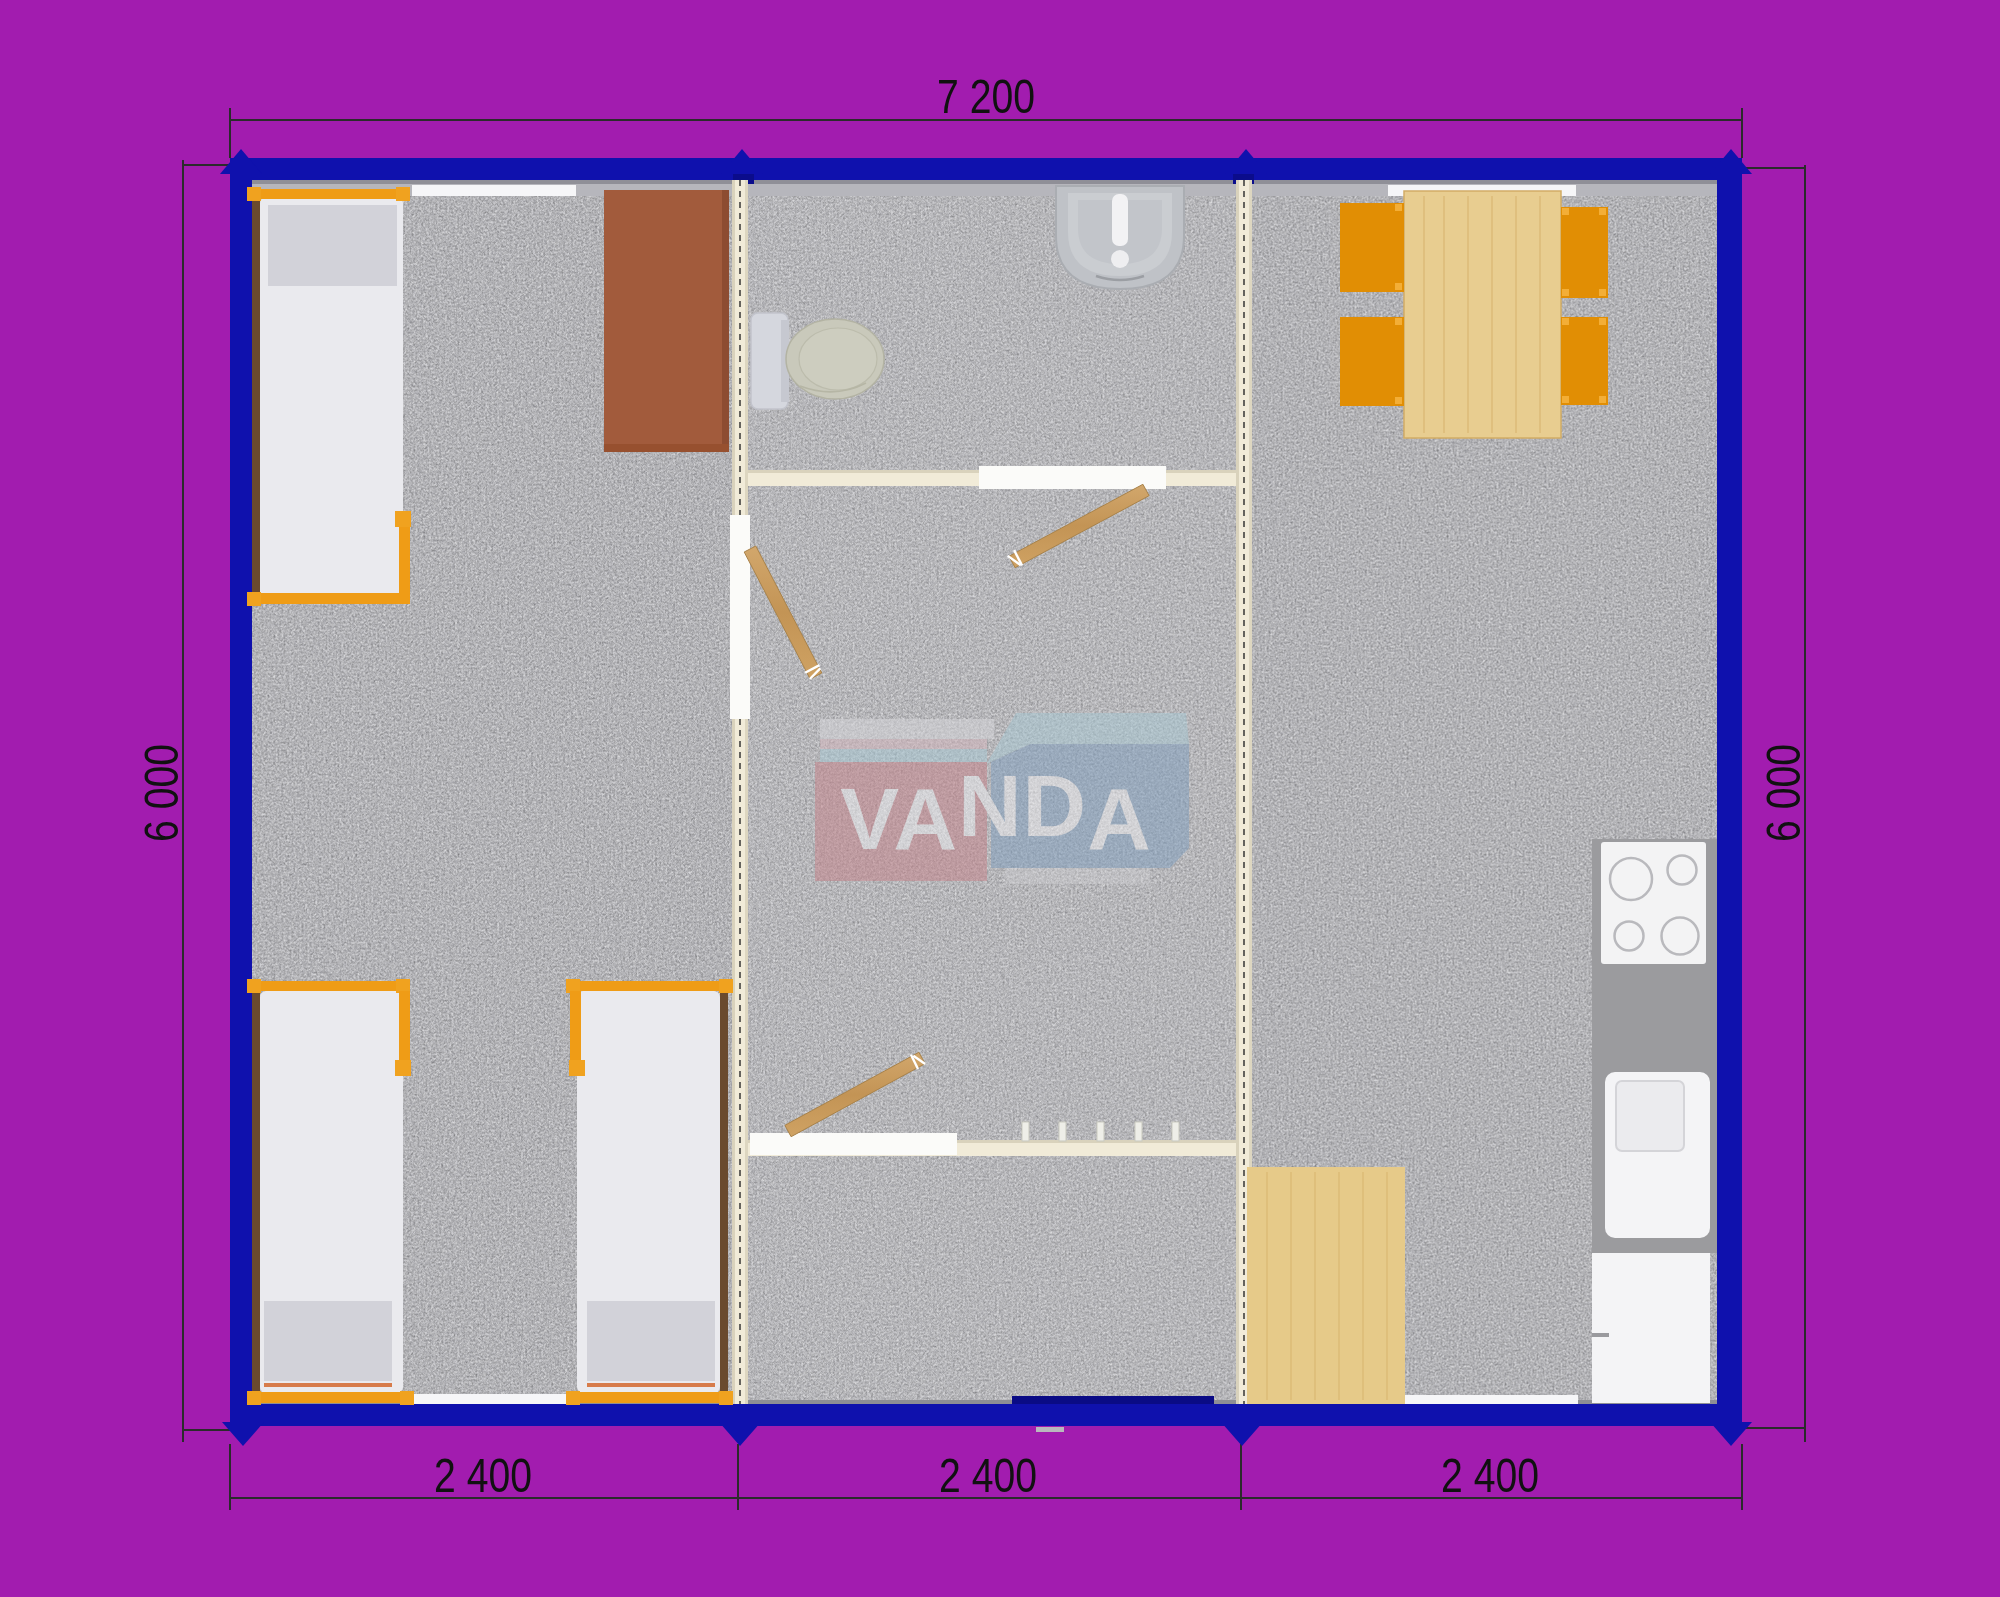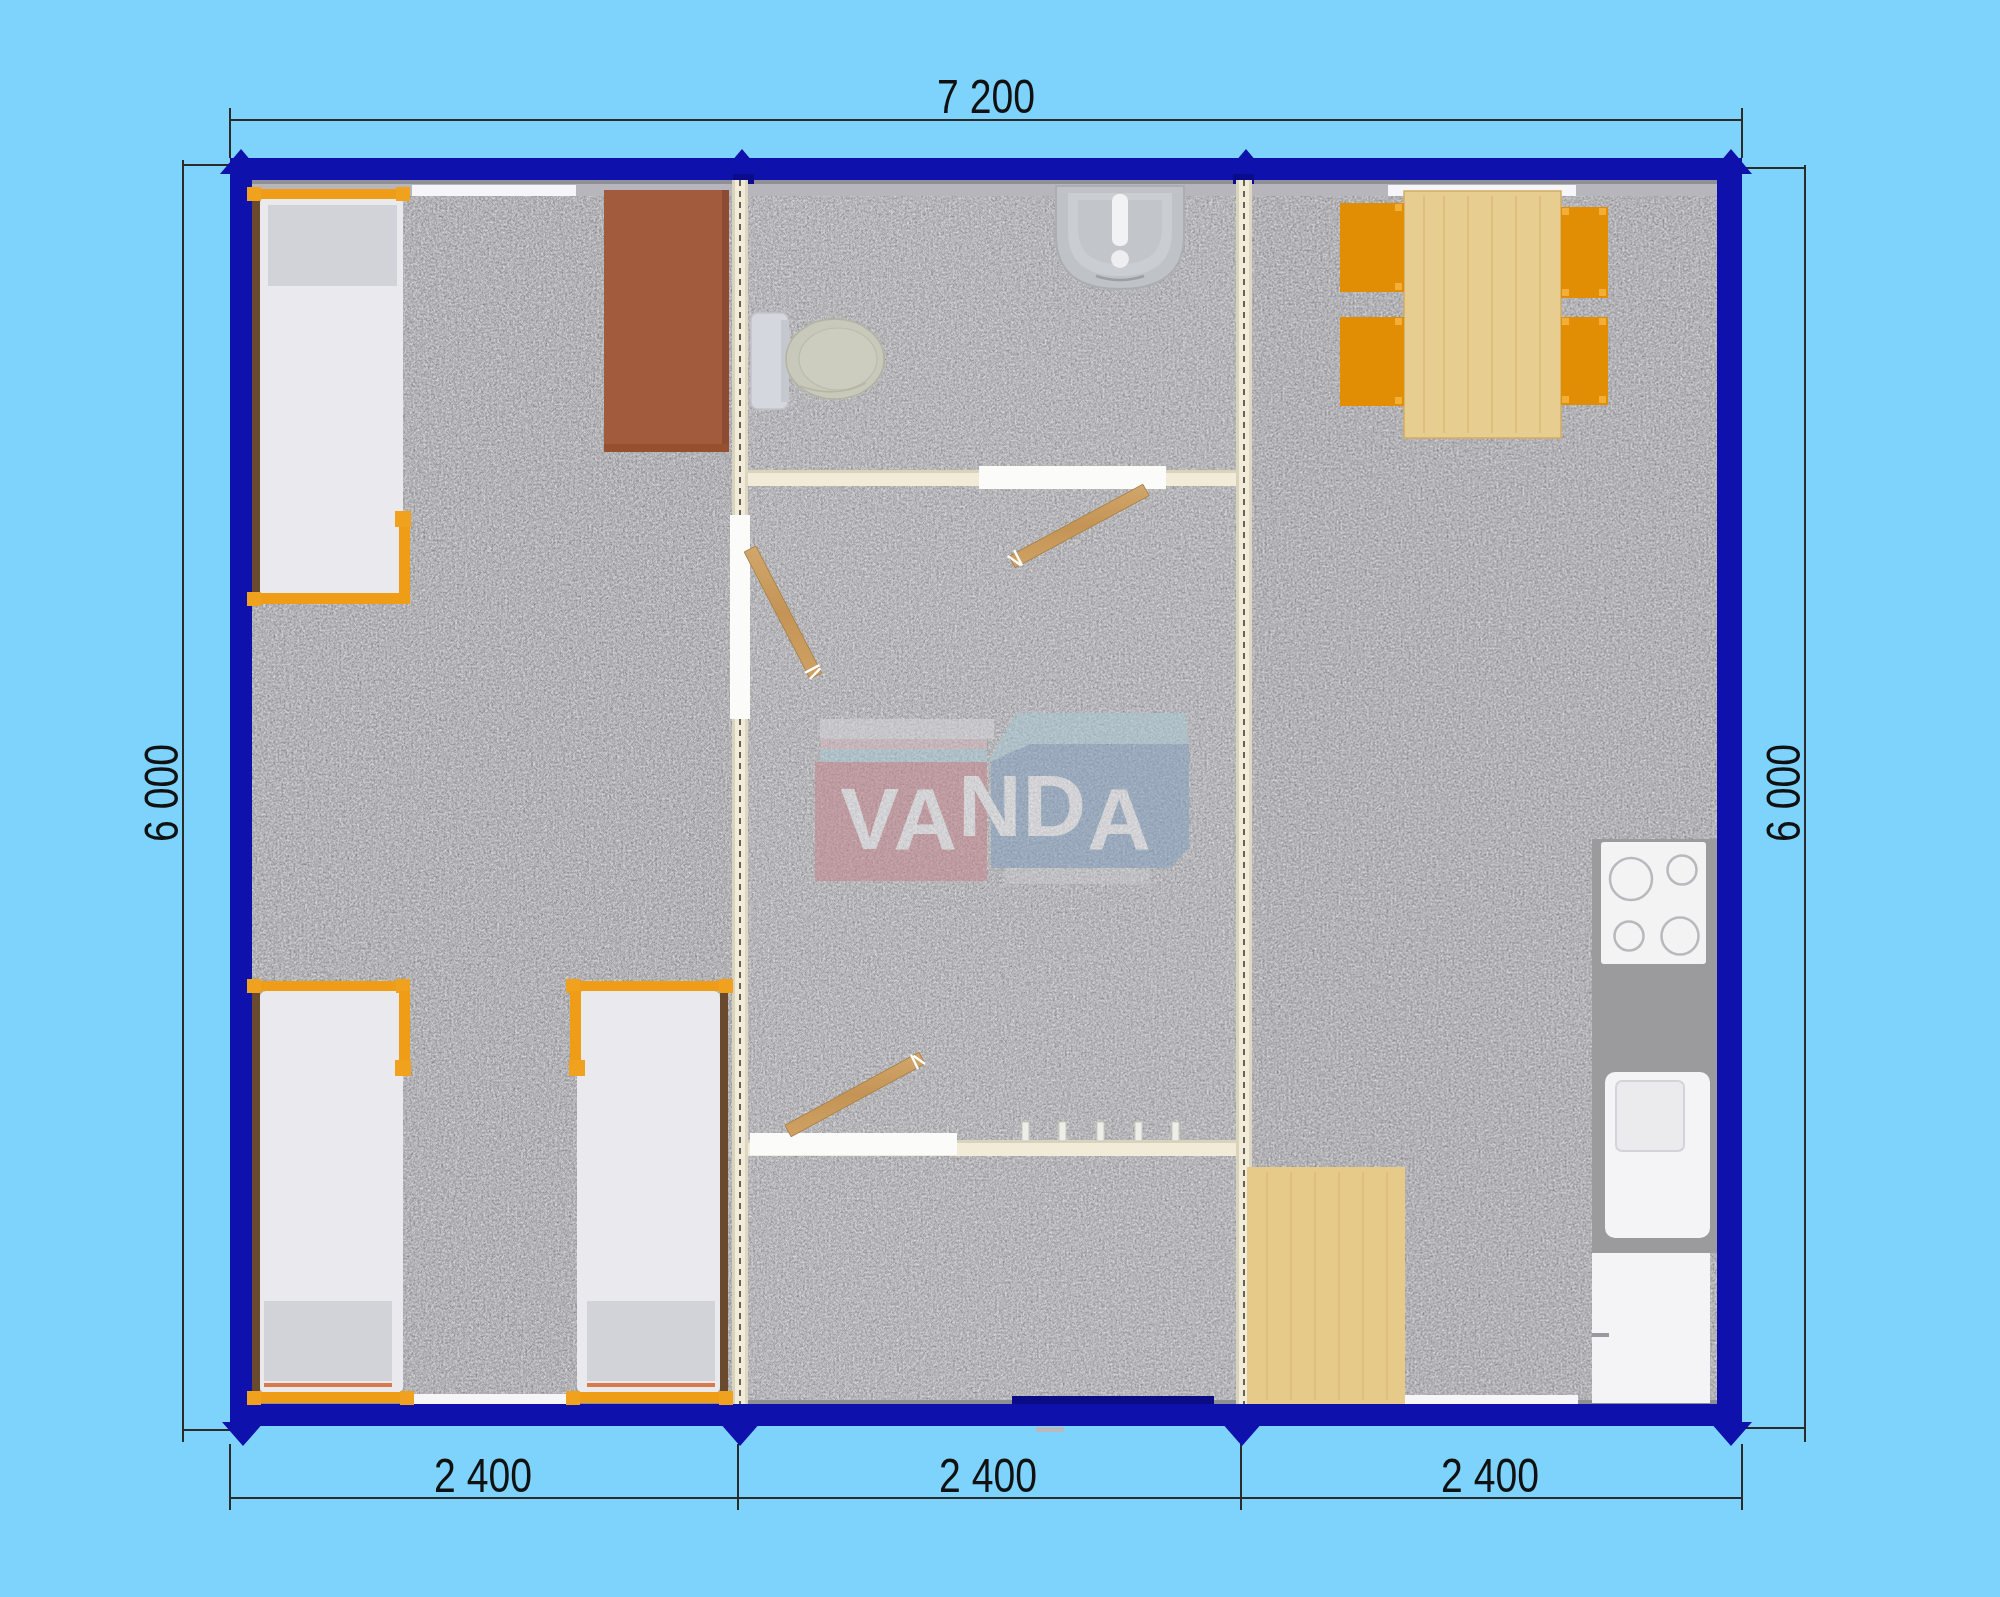--- a/index.html
+++ b/index.html
@@ -1,16 +1,16 @@
 <!DOCTYPE html>
 <html><head>
 <meta charset="utf-8">
 <style>
   html,body{margin:0;padding:0;background:#ffffff;}
-  .page{position:relative;width:2000px;height:1597px;background:#7dd3fc;overflow:hidden;
+  .page{position:relative;width:2000px;height:1597px;background:#a21caf;overflow:hidden;
         font-family:"Liberation Sans", sans-serif;}
   svg{display:block}
 </style>
 </head>
 <body>
 <div class="page">
 <svg width="2000" height="1597" viewBox="0 0 2000 1597">
 <defs>
   <filter id="speck" x="0" y="0" width="100%" height="100%">
     <feTurbulence type="fractalNoise" baseFrequency="0.5" numOctaves="3" seed="11" stitchTiles="stitch" result="n"></feTurbulence>

